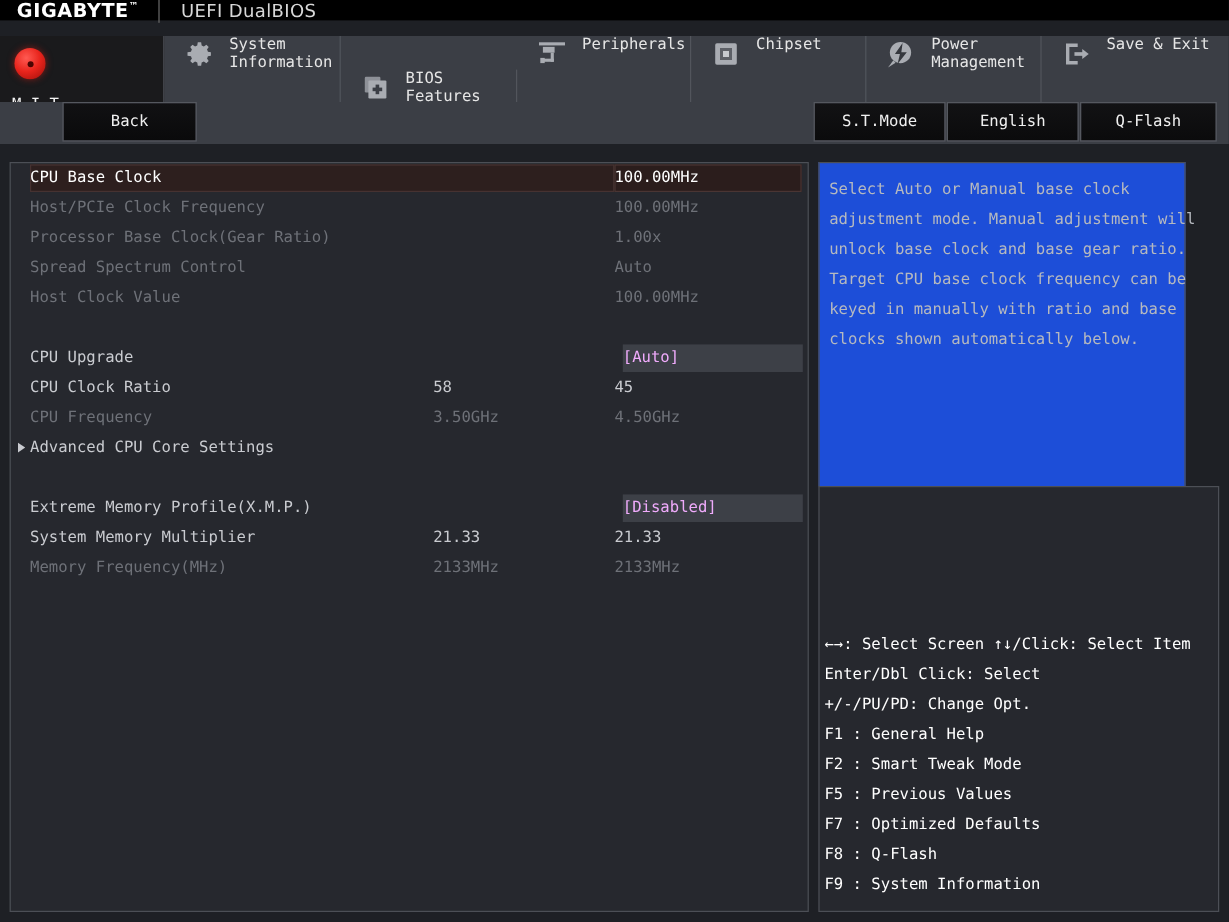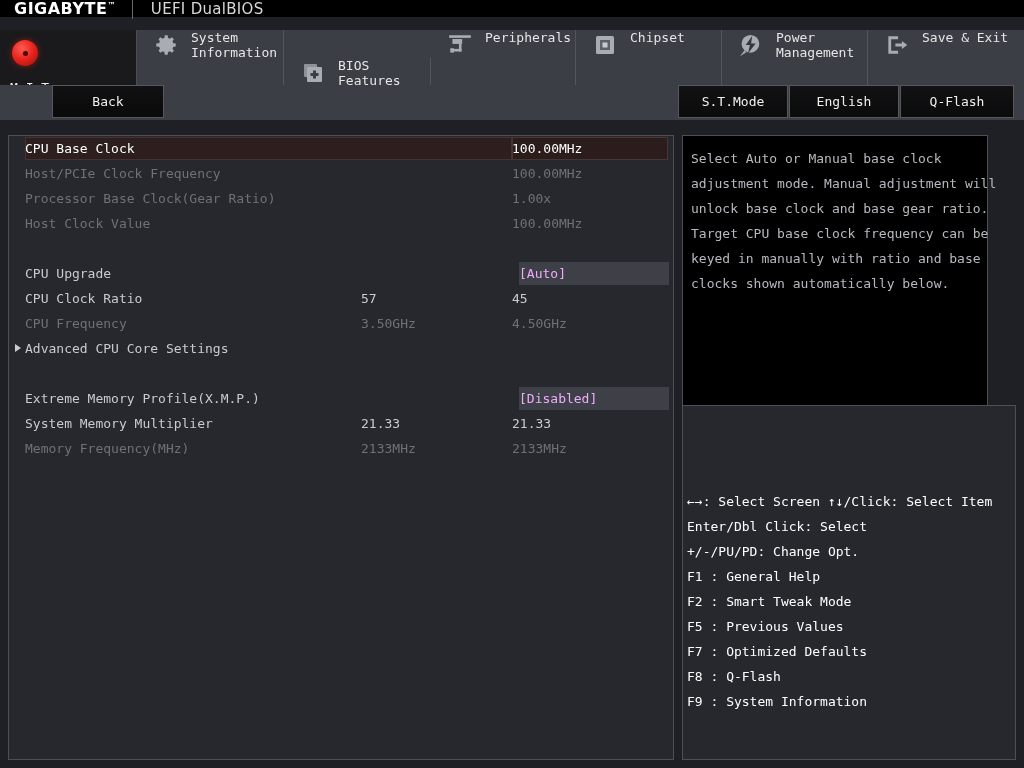--- a/index.html
+++ b/index.html
@@ -158,37 +158,37 @@
     background: #3d4047;
   }
   .srow.optrow .sval { color: #f0abfc; z-index: 2; left: 510px; }
   .spacer-25 { height: 25px; }
 
   
   #help-panel {
     position: absolute; left: 682px; top: 15px;
     width: 306px; height: 271px;
     border: 1px solid #4c4f56;
-    background: #000000;
+    background: #1d4ed8;
     padding: 10px 8px 0 8px;
   }
   #help-panel .hline {
     font-size: 13px; color: #b6b9bf; line-height: 25px; white-space: nowrap;
   }
 
   #legend-panel {
     position: absolute; left: 682px; top: 285px;
     width: 334px; height: 355px;
     border: 1px solid #4c4f56;
     background: #26282e;
     padding: 0 4px;
   }
   #legend-panel .lhead {
     font-size: 13px; color: #ffffff; line-height: 25px;
-    margin-top: 83px; white-space: nowrap;
+    margin-top: 119px; white-space: nowrap;
   }
   #legend-panel .lline {
     font-size: 13px; color: #ffffff; line-height: 25px; white-space: nowrap;
   }
 </style>
 </head>
 <body>
 
 <div id="logobar">
   <div class="brand"><span>GIGABYTE</span><span class="tm">™</span></div>
@@ -294,32 +294,36 @@
       </div>
       <div class="srow dim">
         <div class="slabel">Host/PCIe Clock Frequency</div>
         <div class="sval">100.00MHz</div>
       </div>
       <div class="srow dim">
         <div class="slabel">Processor Base Clock(Gear Ratio)</div>
         <div class="sval">1.00x</div>
       </div>
       <div class="srow dim">
+        <div class="slabel">Spread Spectrum Control</div>
+        <div class="sval">Auto</div>
+      </div>
+      <div class="srow dim">
         <div class="slabel">Host Clock Value</div>
         <div class="sval">100.00MHz</div>
       </div>
       <div class="spacer-25"></div>
       <div class="srow optrow">
         <div class="optbox"></div>
         <div class="slabel">CPU Upgrade</div>
         <div class="sval">[Auto]</div>
       </div>
       <div class="srow">
         <div class="slabel">CPU Clock Ratio</div>
-        <div class="smid">57</div>
+        <div class="smid">58</div>
         <div class="sval">45</div>
       </div>
       <div class="srow dim">
         <div class="slabel">CPU Frequency</div>
         <div class="smid">3.50GHz</div>
         <div class="sval">4.50GHz</div>
       </div>
       <div class="srow">
         <div class="arrow"></div>
         <div class="slabel">Advanced CPU Core Settings</div>

